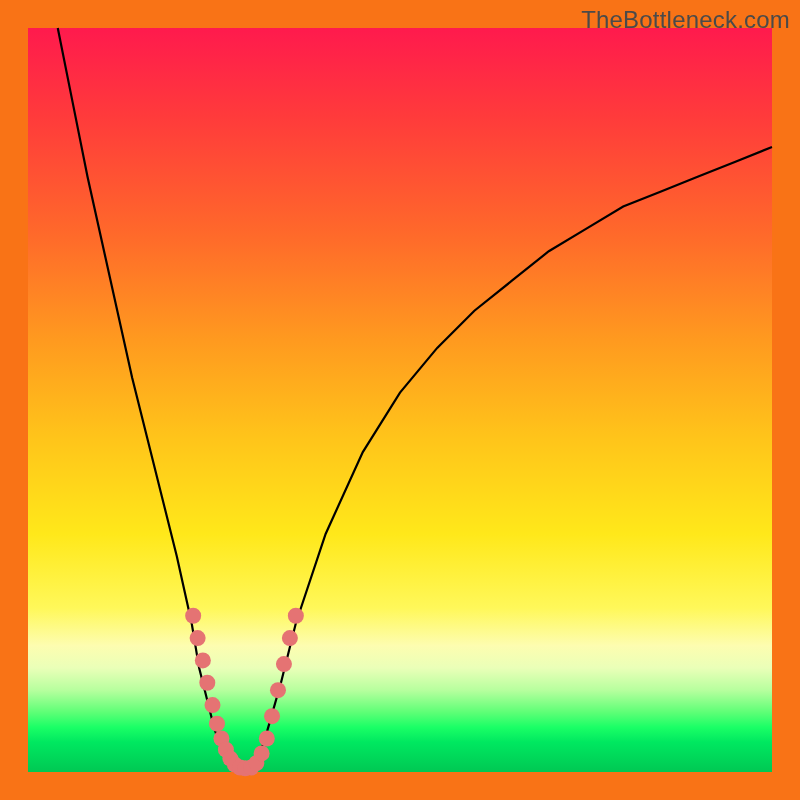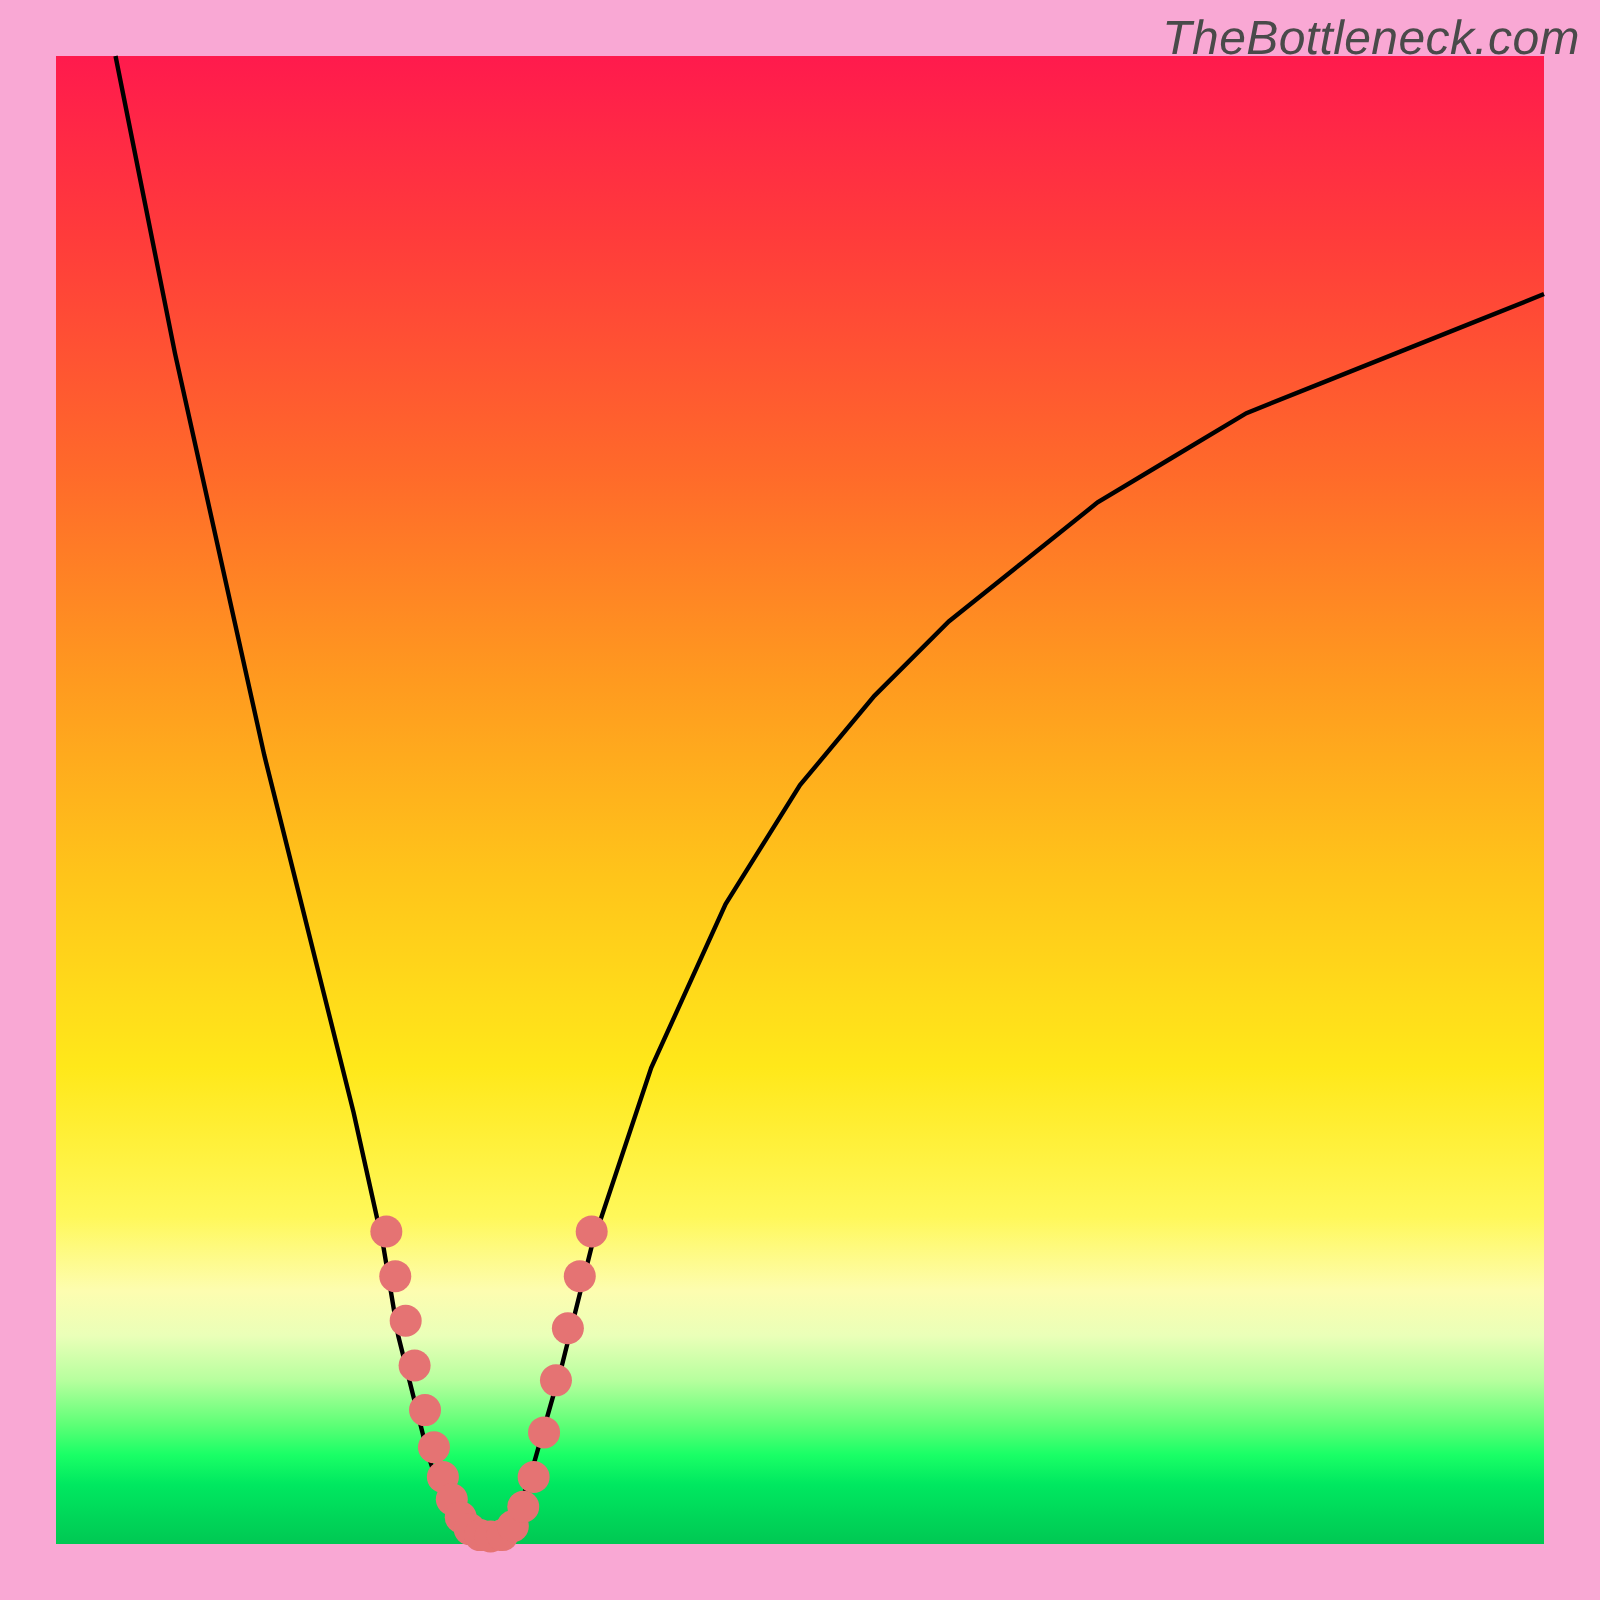--- a/index.html
+++ b/index.html
@@ -8,22 +8,21 @@
     width: 800px;
     height: 800px;
     background: #000;
     font-family: Arial, Helvetica, sans-serif;
     overflow: hidden;
   }
   .stage {
     position: relative;
     width: 800px;
     height: 800px;
-    background: #f9a8d4;
-    font-style: italic;
+    background: #f97316;
   }
   .plot {
     position: absolute;
     left: 28px;
     top: 28px;
     width: 744px;
     height: 744px;
     background: linear-gradient(
       to bottom,
       #ff1a4d 0%,

